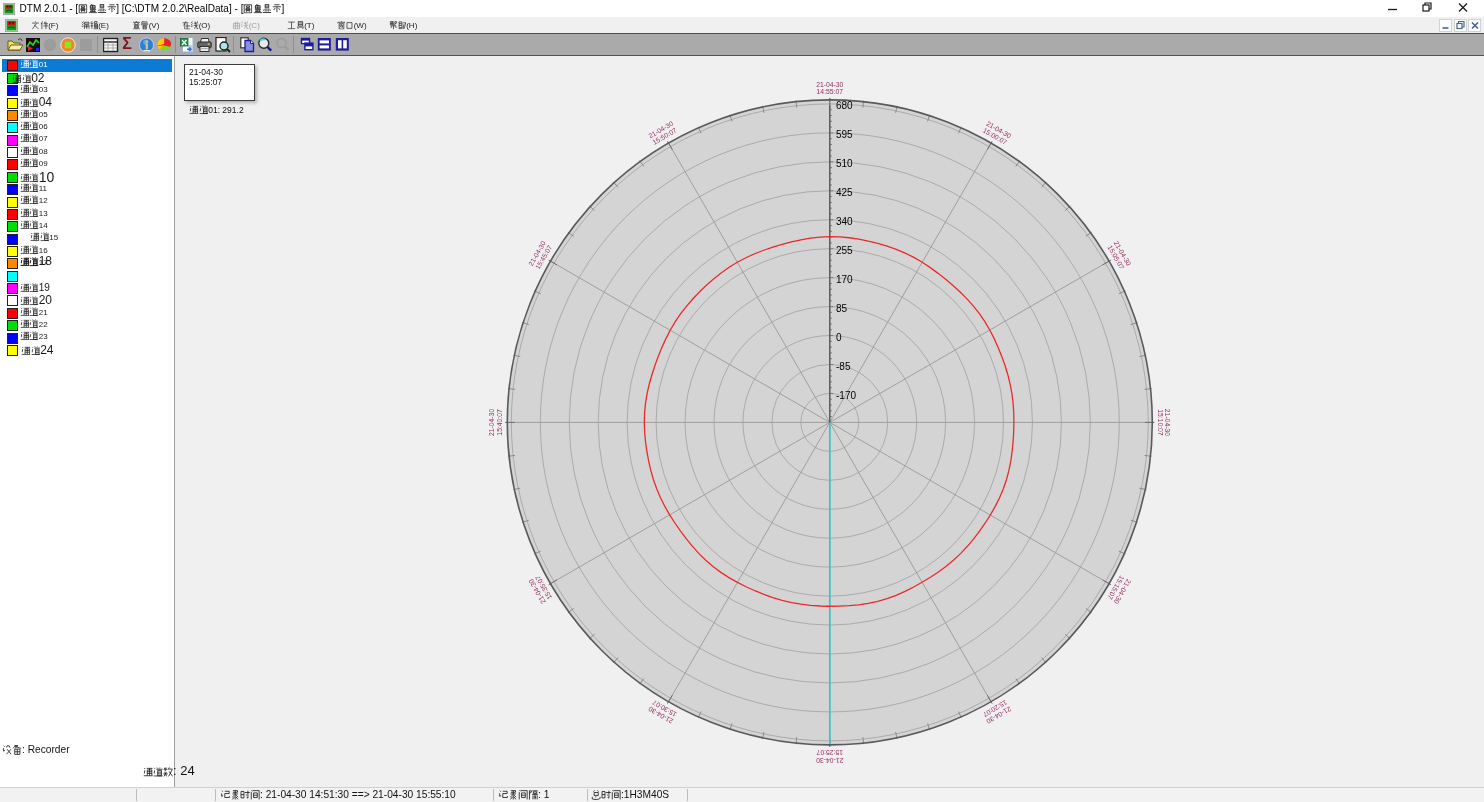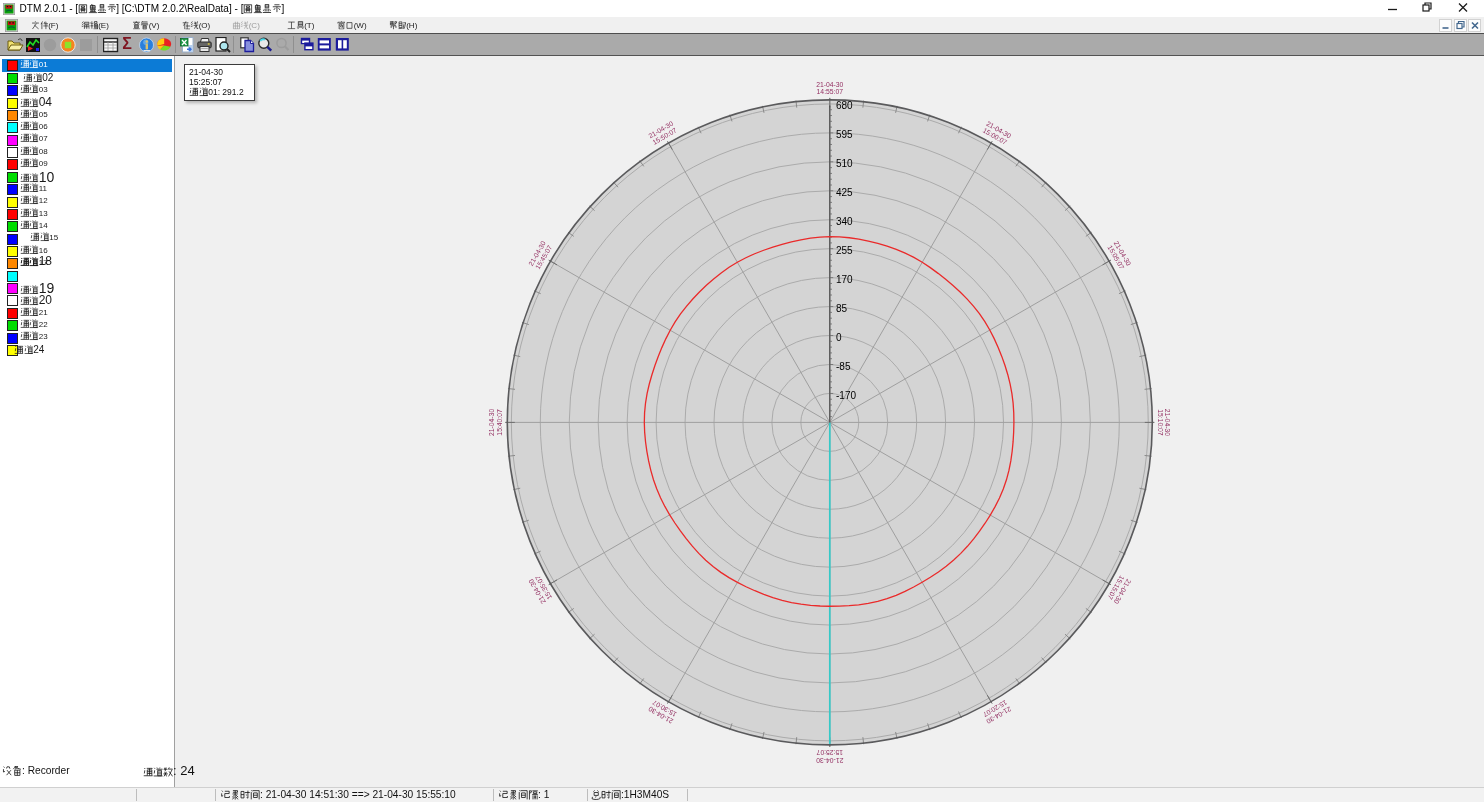--- a/index.html
+++ b/index.html
@@ -533,21 +533,21 @@
 <div style="position:absolute;left:0;top:56px;width:1484px;height:731px;background:#f0f0f0"></div>
 <div style="position:absolute;left:0;top:56px;width:174px;height:731px;background:#fff;border-right:1px solid #a0a0a0"></div>
 <div style="position:absolute;left:2px;top:59.2px;width:170px;height:12.4px;background:#0c7bd6"></div>
 <div style="position:absolute;left:7px;top:60.4px;width:9px;height:9px;background:#ff0000;border:1px solid #222"></div>
 <div style="position:absolute;left:19.5px;top:59.2px;height:12px;line-height:12px;font-size:8px;color:#fff"><svg class="cj" style="width:9.6px;height:9.6px;vertical-align:-1.5px" viewBox="0 0 96 96">
       <use href="#c0"></use>
     </svg><svg class="cj" style="width:9.6px;height:9.6px;vertical-align:-1.5px" viewBox="0 0 96 96">
       <use href="#c1"></use>
     </svg>01</div>
 <div style="position:absolute;left:7px;top:72.8px;width:9px;height:9px;background:#00dd00;border:1px solid #222"></div>
-<div style="position:absolute;left:23px;top:71.6px;height:12px;line-height:12px;font-size:10px;color:#1a1a1a"><svg class="cj" style="width:9.6px;height:9.6px;vertical-align:-1.5px" viewBox="0 0 96 96">
+<div style="position:absolute;left:12px;top:71.6px;height:12px;line-height:12px;font-size:12px;color:#1a1a1a"><svg class="cj" style="width:9.6px;height:9.6px;vertical-align:-1.5px" viewBox="0 0 96 96">
       <use href="#c0"></use>
     </svg><svg class="cj" style="width:9.6px;height:9.6px;vertical-align:-1.5px" viewBox="0 0 96 96">
       <use href="#c1"></use>
     </svg>02</div>
 <div style="position:absolute;left:7px;top:85.1px;width:9px;height:9px;background:#0000ff;border:1px solid #222"></div>
 <div style="position:absolute;left:19.5px;top:83.9px;height:12px;line-height:12px;font-size:8px;color:#1a1a1a"><svg class="cj" style="width:9.6px;height:9.6px;vertical-align:-1.5px" viewBox="0 0 96 96">
       <use href="#c0"></use>
     </svg><svg class="cj" style="width:9.6px;height:9.6px;vertical-align:-1.5px" viewBox="0 0 96 96">
       <use href="#c1"></use>
     </svg>03</div>
@@ -635,21 +635,21 @@
     </svg><svg class="cj" style="width:9.6px;height:9.6px;vertical-align:-1.5px" viewBox="0 0 96 96">
       <use href="#c1"></use>
     </svg>17</div>
 <div style="position:absolute;left:7px;top:270.7px;width:9px;height:9px;background:#00ffff;border:1px solid #222"></div>
 <div style="position:absolute;left:19.5px;top:255px;height:12px;line-height:12px;font-size:12px;color:#1a1a1a"><svg class="cj" style="width:9.6px;height:9.6px;vertical-align:-1.5px" viewBox="0 0 96 96">
       <use href="#c0"></use>
     </svg><svg class="cj" style="width:9.6px;height:9.6px;vertical-align:-1.5px" viewBox="0 0 96 96">
       <use href="#c1"></use>
     </svg>18</div>
 <div style="position:absolute;left:7px;top:283.1px;width:9px;height:9px;background:#ff00ff;border:1px solid #222"></div>
-<div style="position:absolute;left:19.5px;top:281.9px;height:12px;line-height:12px;font-size:14px;color:#1a1a1a"><svg class="cj" style="width:9.6px;height:9.6px;vertical-align:-1.5px" viewBox="0 0 96 96">
+<div style="position:absolute;left:19.5px;top:281.9px;height:12px;line-height:12px;font-size:10px;color:#1a1a1a"><svg class="cj" style="width:9.6px;height:9.6px;vertical-align:-1.5px" viewBox="0 0 96 96">
       <use href="#c0"></use>
     </svg><svg class="cj" style="width:9.6px;height:9.6px;vertical-align:-1.5px" viewBox="0 0 96 96">
       <use href="#c1"></use>
     </svg>19</div>
 <div style="position:absolute;left:7px;top:295.4px;width:9px;height:9px;background:#ffffff;border:1px solid #222"></div>
 <div style="position:absolute;left:19.5px;top:294.2px;height:12px;line-height:12px;font-size:12px;color:#1a1a1a"><svg class="cj" style="width:9.6px;height:9.6px;vertical-align:-1.5px" viewBox="0 0 96 96">
       <use href="#c0"></use>
     </svg><svg class="cj" style="width:9.6px;height:9.6px;vertical-align:-1.5px" viewBox="0 0 96 96">
       <use href="#c1"></use>
     </svg>20</div>
@@ -665,21 +665,21 @@
     </svg><svg class="cj" style="width:9.6px;height:9.6px;vertical-align:-1.5px" viewBox="0 0 96 96">
       <use href="#c1"></use>
     </svg>22</div>
 <div style="position:absolute;left:7px;top:332.5px;width:9px;height:9px;background:#0000ff;border:1px solid #222"></div>
 <div style="position:absolute;left:19.5px;top:331.3px;height:12px;line-height:12px;font-size:8px;color:#1a1a1a"><svg class="cj" style="width:9.6px;height:9.6px;vertical-align:-1.5px" viewBox="0 0 96 96">
       <use href="#c0"></use>
     </svg><svg class="cj" style="width:9.6px;height:9.6px;vertical-align:-1.5px" viewBox="0 0 96 96">
       <use href="#c1"></use>
     </svg>23</div>
 <div style="position:absolute;left:7px;top:344.9px;width:9px;height:9px;background:#ffff00;border:1px solid #222"></div>
-<div style="position:absolute;left:14px;top:343.7px;height:12px;line-height:12px;font-size:10px;color:#1a1a1a"><svg class="cj" style="width:9.6px;height:9.6px;vertical-align:-1.5px" viewBox="0 0 96 96">
+<div style="position:absolute;left:21px;top:343.7px;height:12px;line-height:12px;font-size:12px;color:#1a1a1a"><svg class="cj" style="width:9.6px;height:9.6px;vertical-align:-1.5px" viewBox="0 0 96 96">
       <use href="#c0"></use>
     </svg><svg class="cj" style="width:9.6px;height:9.6px;vertical-align:-1.5px" viewBox="0 0 96 96">
       <use href="#c1"></use>
     </svg>24</div>
 <svg style="position:absolute;left:0;top:0" width="1484" height="802">
 <circle cx="829.8" cy="422.4" r="322.5" fill="#d4d4d4" stroke="none"></circle>
 <circle cx="829.8" cy="422.4" r="28.95" fill="none" stroke="#ababab" stroke-width="1"></circle>
 <circle cx="829.8" cy="422.4" r="57.90" fill="none" stroke="#ababab" stroke-width="1"></circle>
 <circle cx="829.8" cy="422.4" r="86.85" fill="none" stroke="#ababab" stroke-width="1"></circle>
 <circle cx="829.8" cy="422.4" r="115.80" fill="none" stroke="#ababab" stroke-width="1"></circle>
@@ -876,32 +876,32 @@
       <text y="6.4">15:45:07</text>
     </g>
 <g transform="translate(662.6 132.8) rotate(330)" fill="#943163" font-size="6.8" text-anchor="middle">
 <text y="-1.2">21-04-30</text>
       <text y="6.4">15:50:07</text>
     </g>
 </svg>
 <div style="position:absolute;left:184px;top:63.5px;width:69px;height:35px;background:#fff;border:1.5px solid #3c3c3c;box-shadow:2px 2px 3px rgba(0,0,0,0.25)"></div>
 <div style="position:absolute;left:189px;top:66.5px;height:11px;line-height:11px;font-size:8.5px;color:#111">21-04-30</div>
 <div style="position:absolute;left:189px;top:77.0px;height:11px;line-height:11px;font-size:8.5px;color:#111">15:25:07</div>
-<div style="position:absolute;left:189px;top:87px;height:11px;line-height:11px;font-size:8.5px;color:#111"><svg class="cj" style="width:9.6px;height:9.6px;vertical-align:-1.5px" viewBox="0 0 96 96">
+<div style="position:absolute;left:189px;top:105px;height:11px;line-height:11px;font-size:8.5px;color:#111"><svg class="cj" style="width:9.6px;height:9.6px;vertical-align:-1.5px" viewBox="0 0 96 96">
       <use href="#c0"></use>
     </svg><svg class="cj" style="width:9.6px;height:9.6px;vertical-align:-1.5px" viewBox="0 0 96 96">
       <use href="#c1"></use>
     </svg>01:&nbsp;291.2</div>
 <div style="position:absolute;left:0;top:787px;width:1484px;height:15px;background:#f2f2f2;border-top:1px solid #d0d0d0"></div>
 <div style="position:absolute;left:136.0px;top:789px;width:1px;height:12px;background:#bdbdbd"></div>
 <div style="position:absolute;left:214.5px;top:789px;width:1px;height:12px;background:#bdbdbd"></div>
 <div style="position:absolute;left:493.0px;top:789px;width:1px;height:12px;background:#bdbdbd"></div>
 <div style="position:absolute;left:587.0px;top:789px;width:1px;height:12px;background:#bdbdbd"></div>
 <div style="position:absolute;left:687.0px;top:789px;width:1px;height:12px;background:#bdbdbd"></div>
-<div style="position:absolute;left:2px;top:765px;height:12px;line-height:12px;font-size:10.2px;color:#111"><svg class="cj" style="width:10.0px;height:10.0px;vertical-align:-1.5px" viewBox="0 0 96 96">
+<div style="position:absolute;left:2px;top:744px;height:12px;line-height:12px;font-size:10.2px;color:#111"><svg class="cj" style="width:10.0px;height:10.0px;vertical-align:-1.5px" viewBox="0 0 96 96">
       <use href="#c21"></use>
     </svg><svg class="cj" style="width:10.0px;height:10.0px;vertical-align:-1.5px" viewBox="0 0 96 96">
       <use href="#c22"></use>
     </svg>:&nbsp;Recorder</div>
 <div style="position:absolute;left:143px;top:765px;height:28px;line-height:12px;font-size:13px;color:#111"><svg class="cj" style="width:10.0px;height:10.0px;vertical-align:-1.5px" viewBox="0 0 96 96">
       <use href="#c0"></use>
     </svg><svg class="cj" style="width:10.0px;height:10.0px;vertical-align:-1.5px" viewBox="0 0 96 96">
       <use href="#c1"></use>
     </svg><svg class="cj" style="width:10.0px;height:10.0px;vertical-align:-1.5px" viewBox="0 0 96 96">
       <use href="#c23"></use>

